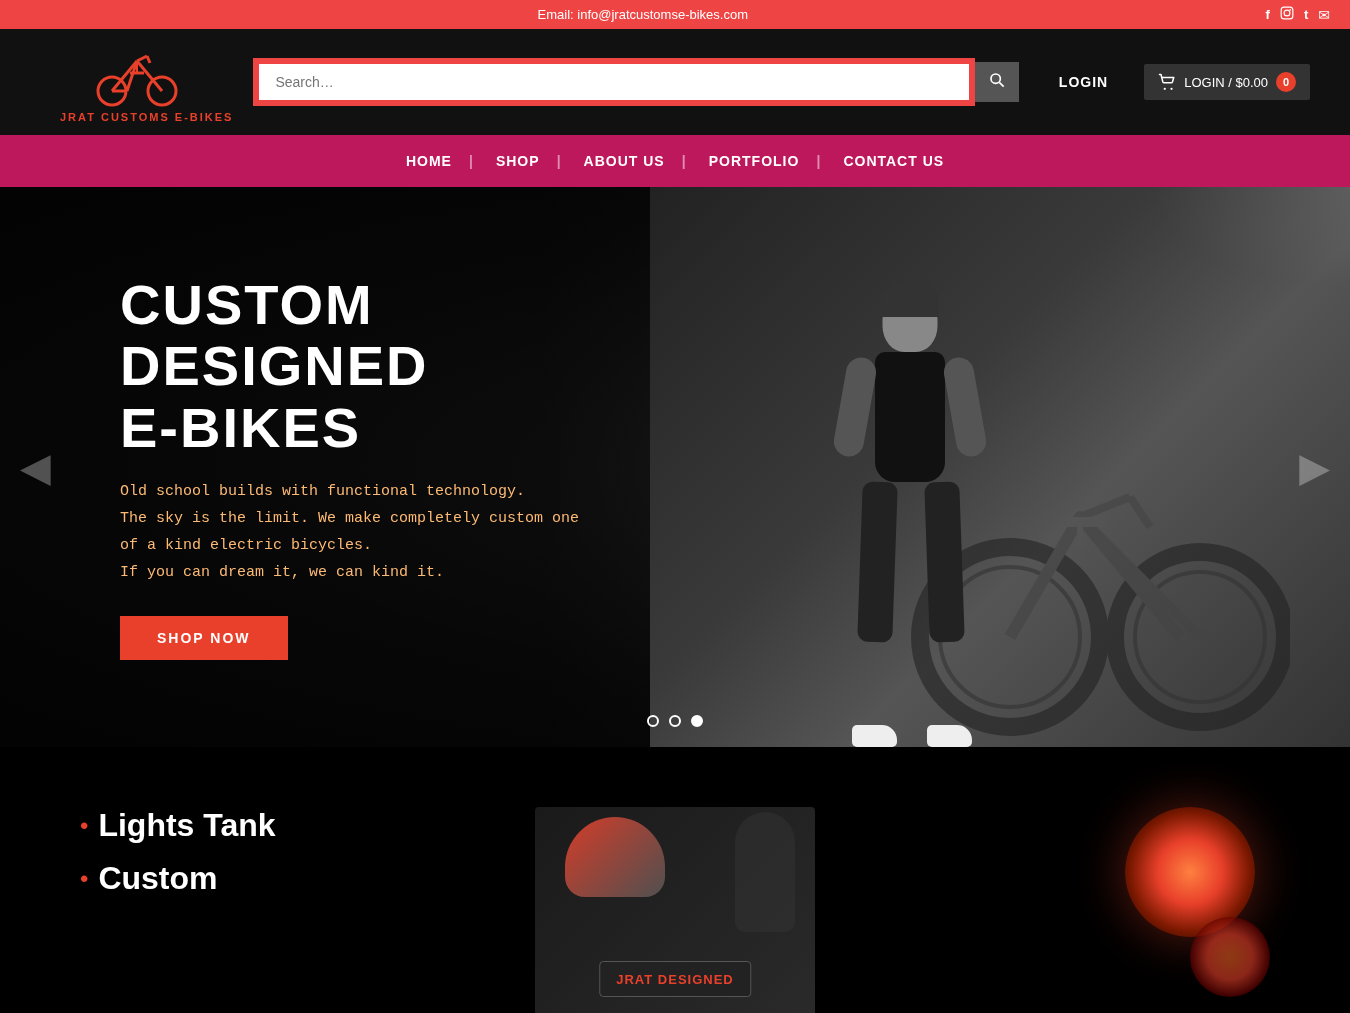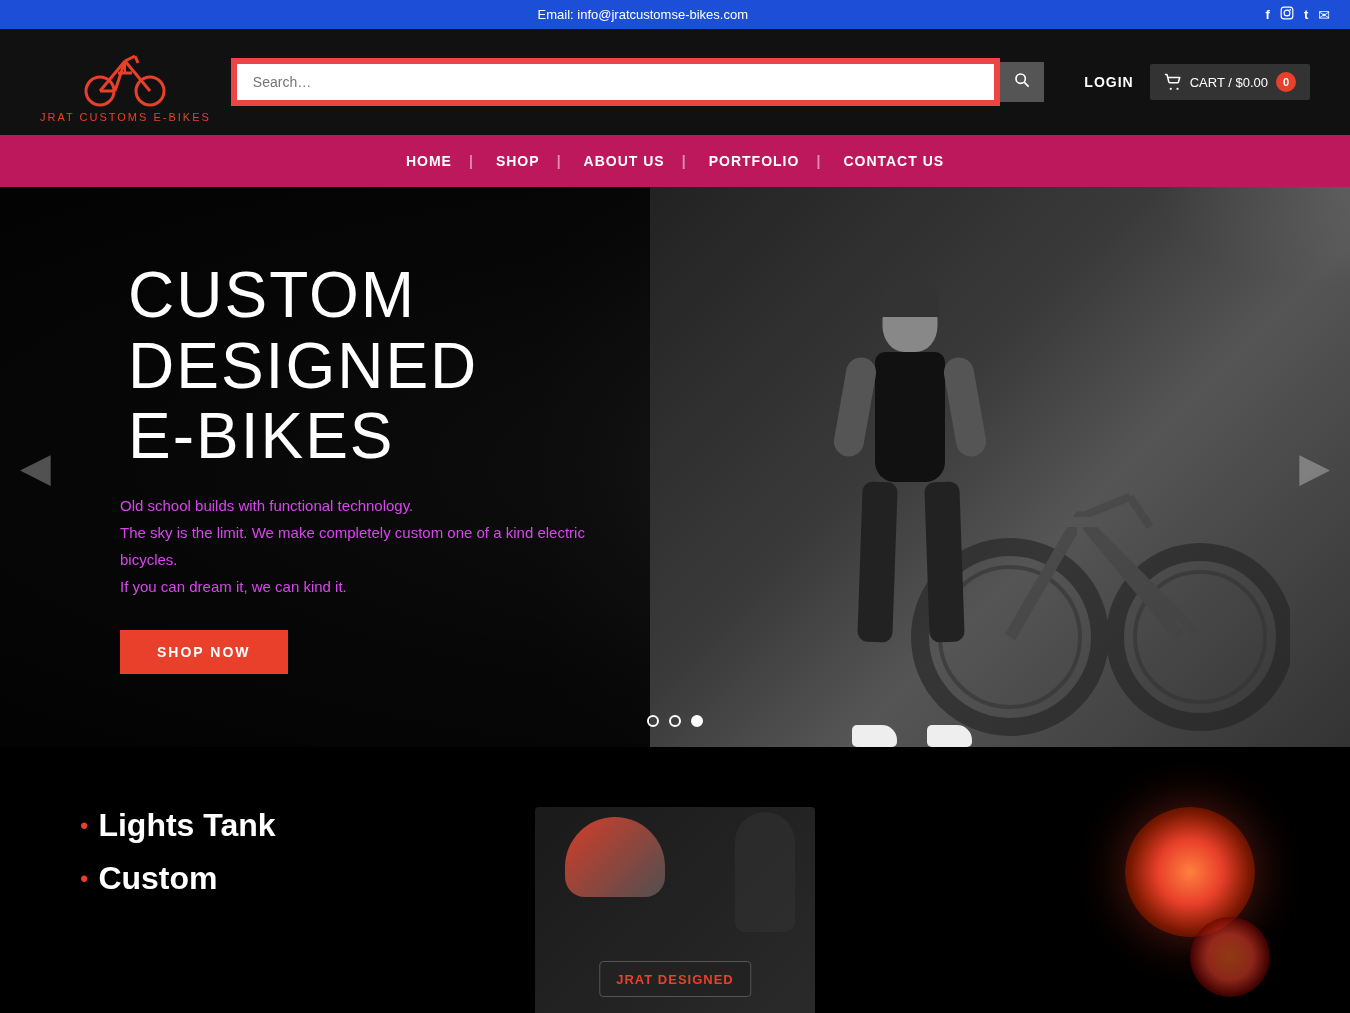--- a/index.html
+++ b/index.html
@@ -1,20 +1,20 @@
 <!DOCTYPE html>
 <html><head>
   <meta charset="utf-8">
   <style>
     * { margin: 0; padding: 0; box-sizing: border-box; }
     body { font-family: Arial, sans-serif; background: #000; color: #fff; width: 1350px; }
 
     
     .top-bar {
-      background: #1d4ed8;
+      background: #ef4444;
       color: #fff;
       font-size: 13px;
       padding: 6px 20px;
       display: flex;
       align-items: center;
       justify-content: flex-start;
     }
     .top-bar-email { flex: 1; text-align: center; }
     .top-bar-icons { display: flex; gap: 10px; align-items: center; }
     .top-bar-icons span { cursor: pointer; font-size: 14px; }
@@ -29,24 +29,25 @@
     }
     .logo-area {
       display: flex;
       flex-direction: column;
       align-items: center;
       min-width: 160px;
     }
     .logo-text {
       color: #e8402a;
       font-size: 11px;
-      font-weight: normal;
+      font-weight: bold;
       letter-spacing: 2px;
       text-align: center;
       margin-top: -4px;
+      margin-left: 20px;
     }
     .search-area {
       flex: 1;
       display: flex;
       align-items: center;
     }
     .search-input {
       flex: 1;
       padding: 10px 16px;
       border: 6px solid #ef4444;
@@ -59,21 +60,21 @@
       background: #555;
       border: none;
       padding: 10px 14px;
       cursor: pointer;
       color: #fff;
       font-size: 16px;
     }
     .header-actions {
       display: flex;
       align-items: center;
-      gap: 16px;
+      gap: 36px;
       margin-left: 20px;
     }
     .login-btn {
       color: #fff;
       font-size: 14px;
       font-weight: bold;
       cursor: pointer;
       background: none;
       border: none;
       letter-spacing: 1px;
@@ -155,34 +156,34 @@
       z-index: 0;
     }
 
     .hero-content {
       position: relative;
       z-index: 3;
       padding-left: 120px;
       max-width: 600px;
     }
     .hero-title {
-      font-size: 64px;
-      font-weight: 400;
+      font-size: 56px;
+      font-weight: 700;
       color: #fff;
       line-height: 1.1;
       text-transform: uppercase;
       letter-spacing: 2px;
       margin-bottom: 20px;
-      margin-left: 8px;
     }
     .hero-subtitle {
-      color: #d946ef;
+      color: #fdba74;
       font-size: 15px;
       line-height: 1.8;
       margin-bottom: 30px;
+      font-family: Liberation Mono, monospace;
     }
     .shop-now-btn {
       background: #e8402a;
       color: #fff;
       font-size: 14px;
       font-weight: bold;
       letter-spacing: 2px;
       padding: 14px 37px;
       border: none;
       cursor: pointer;
@@ -304,21 +305,21 @@
   </div>
 
   <div class="header-actions">
     <button class="login-btn">LOGIN</button>
     <button class="cart-btn">
       <svg width="18" height="18" viewBox="0 0 24 24" fill="none">
         <path d="M2 2h2l2.4 9.6a2 2 0 0 0 1.9 1.4h9.2a2 2 0 0 0 1.9-1.4L21 6H6" stroke="white" stroke-width="2" stroke-linecap="round" stroke-linejoin="round"></path>
         <circle cx="9" cy="21" r="1.5" fill="white"></circle>
         <circle cx="18" cy="21" r="1.5" fill="white"></circle>
       </svg>
-      <span>CART / $0.00</span>
+      <span>LOGIN / $0.00</span>
       <span class="cart-badge">0</span>
     </button>
   </div>
 </div>
 
 <nav class="nav-bar">
   <a class="nav-item">HOME</a>
   <a class="nav-item">SHOP</a>
   <a class="nav-item">ABOUT US</a>
   <a class="nav-item">PORTFOLIO</a>

